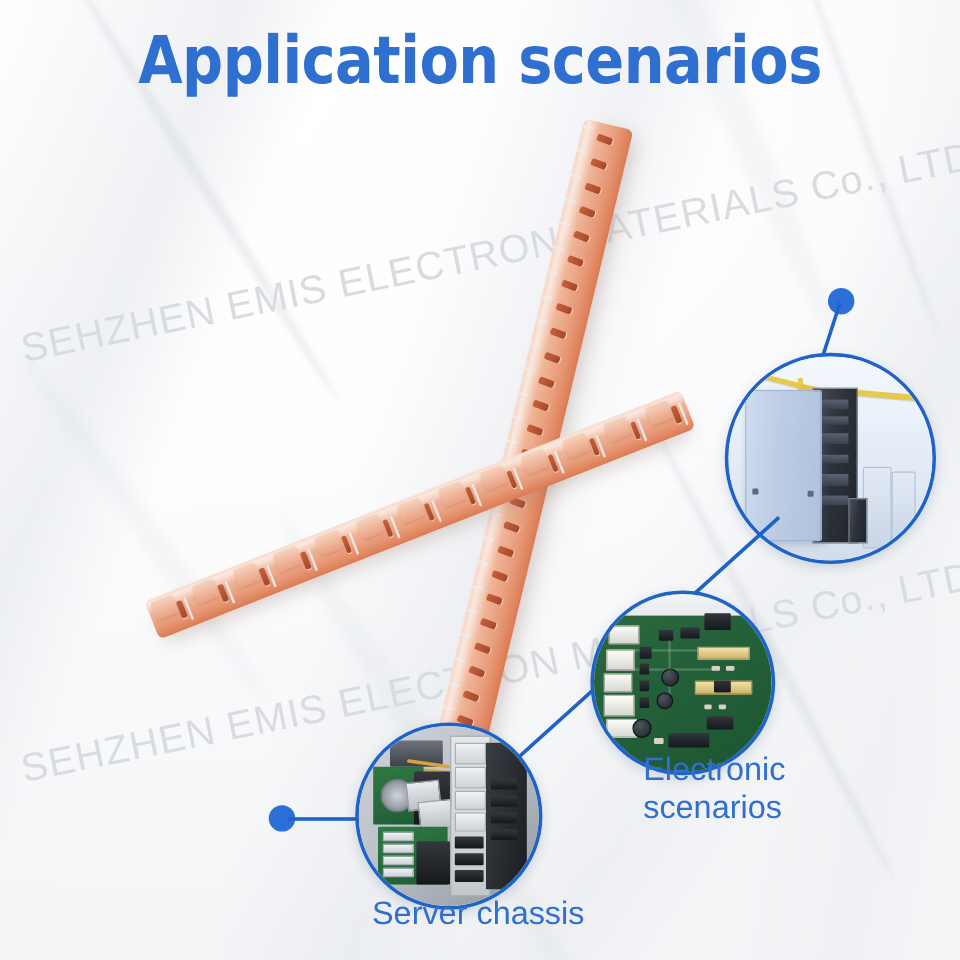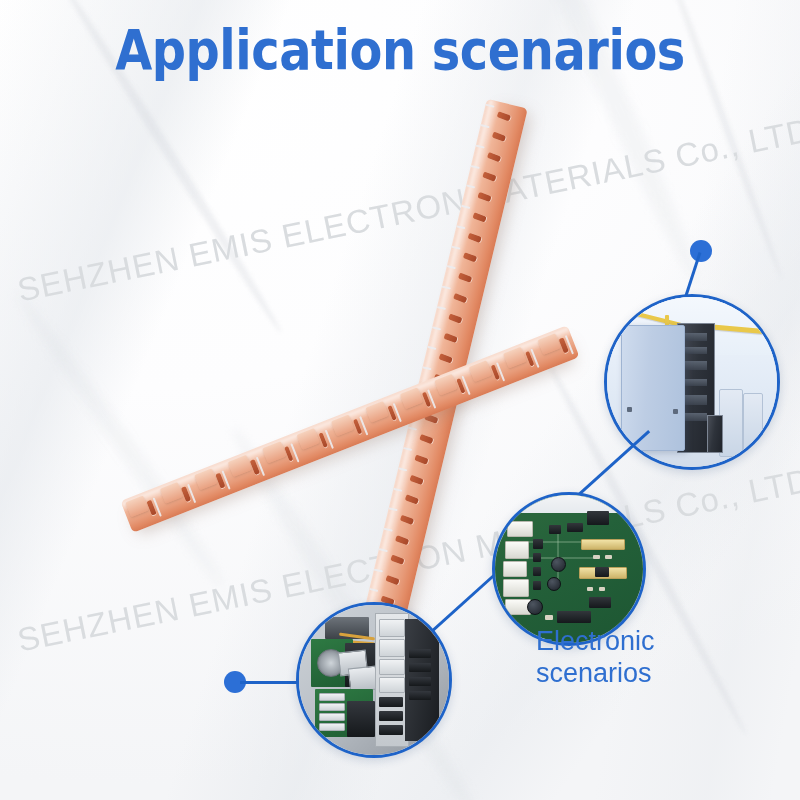--- a/index.html
+++ b/index.html
@@ -396,14 +396,15 @@
       <div class="srv-side" style="left:106px;top:14px;width:34px;height:122px;"></div>
       <div class="srv-dark" style="left:110px;top:44px;width:22px;height:9px;"></div>
       <div class="srv-dark" style="left:110px;top:58px;width:22px;height:9px;"></div>
       <div class="srv-dark" style="left:110px;top:72px;width:22px;height:9px;"></div>
       <div class="srv-dark" style="left:110px;top:86px;width:22px;height:9px;"></div>
     </div>
   </div>
 
   <div class="label" id="lbl-component">Electronic
 scenarios</div>
+  <div class="label" id="lbl-server">Server chassis</div>
 
 </div>
 
 </body></html>

